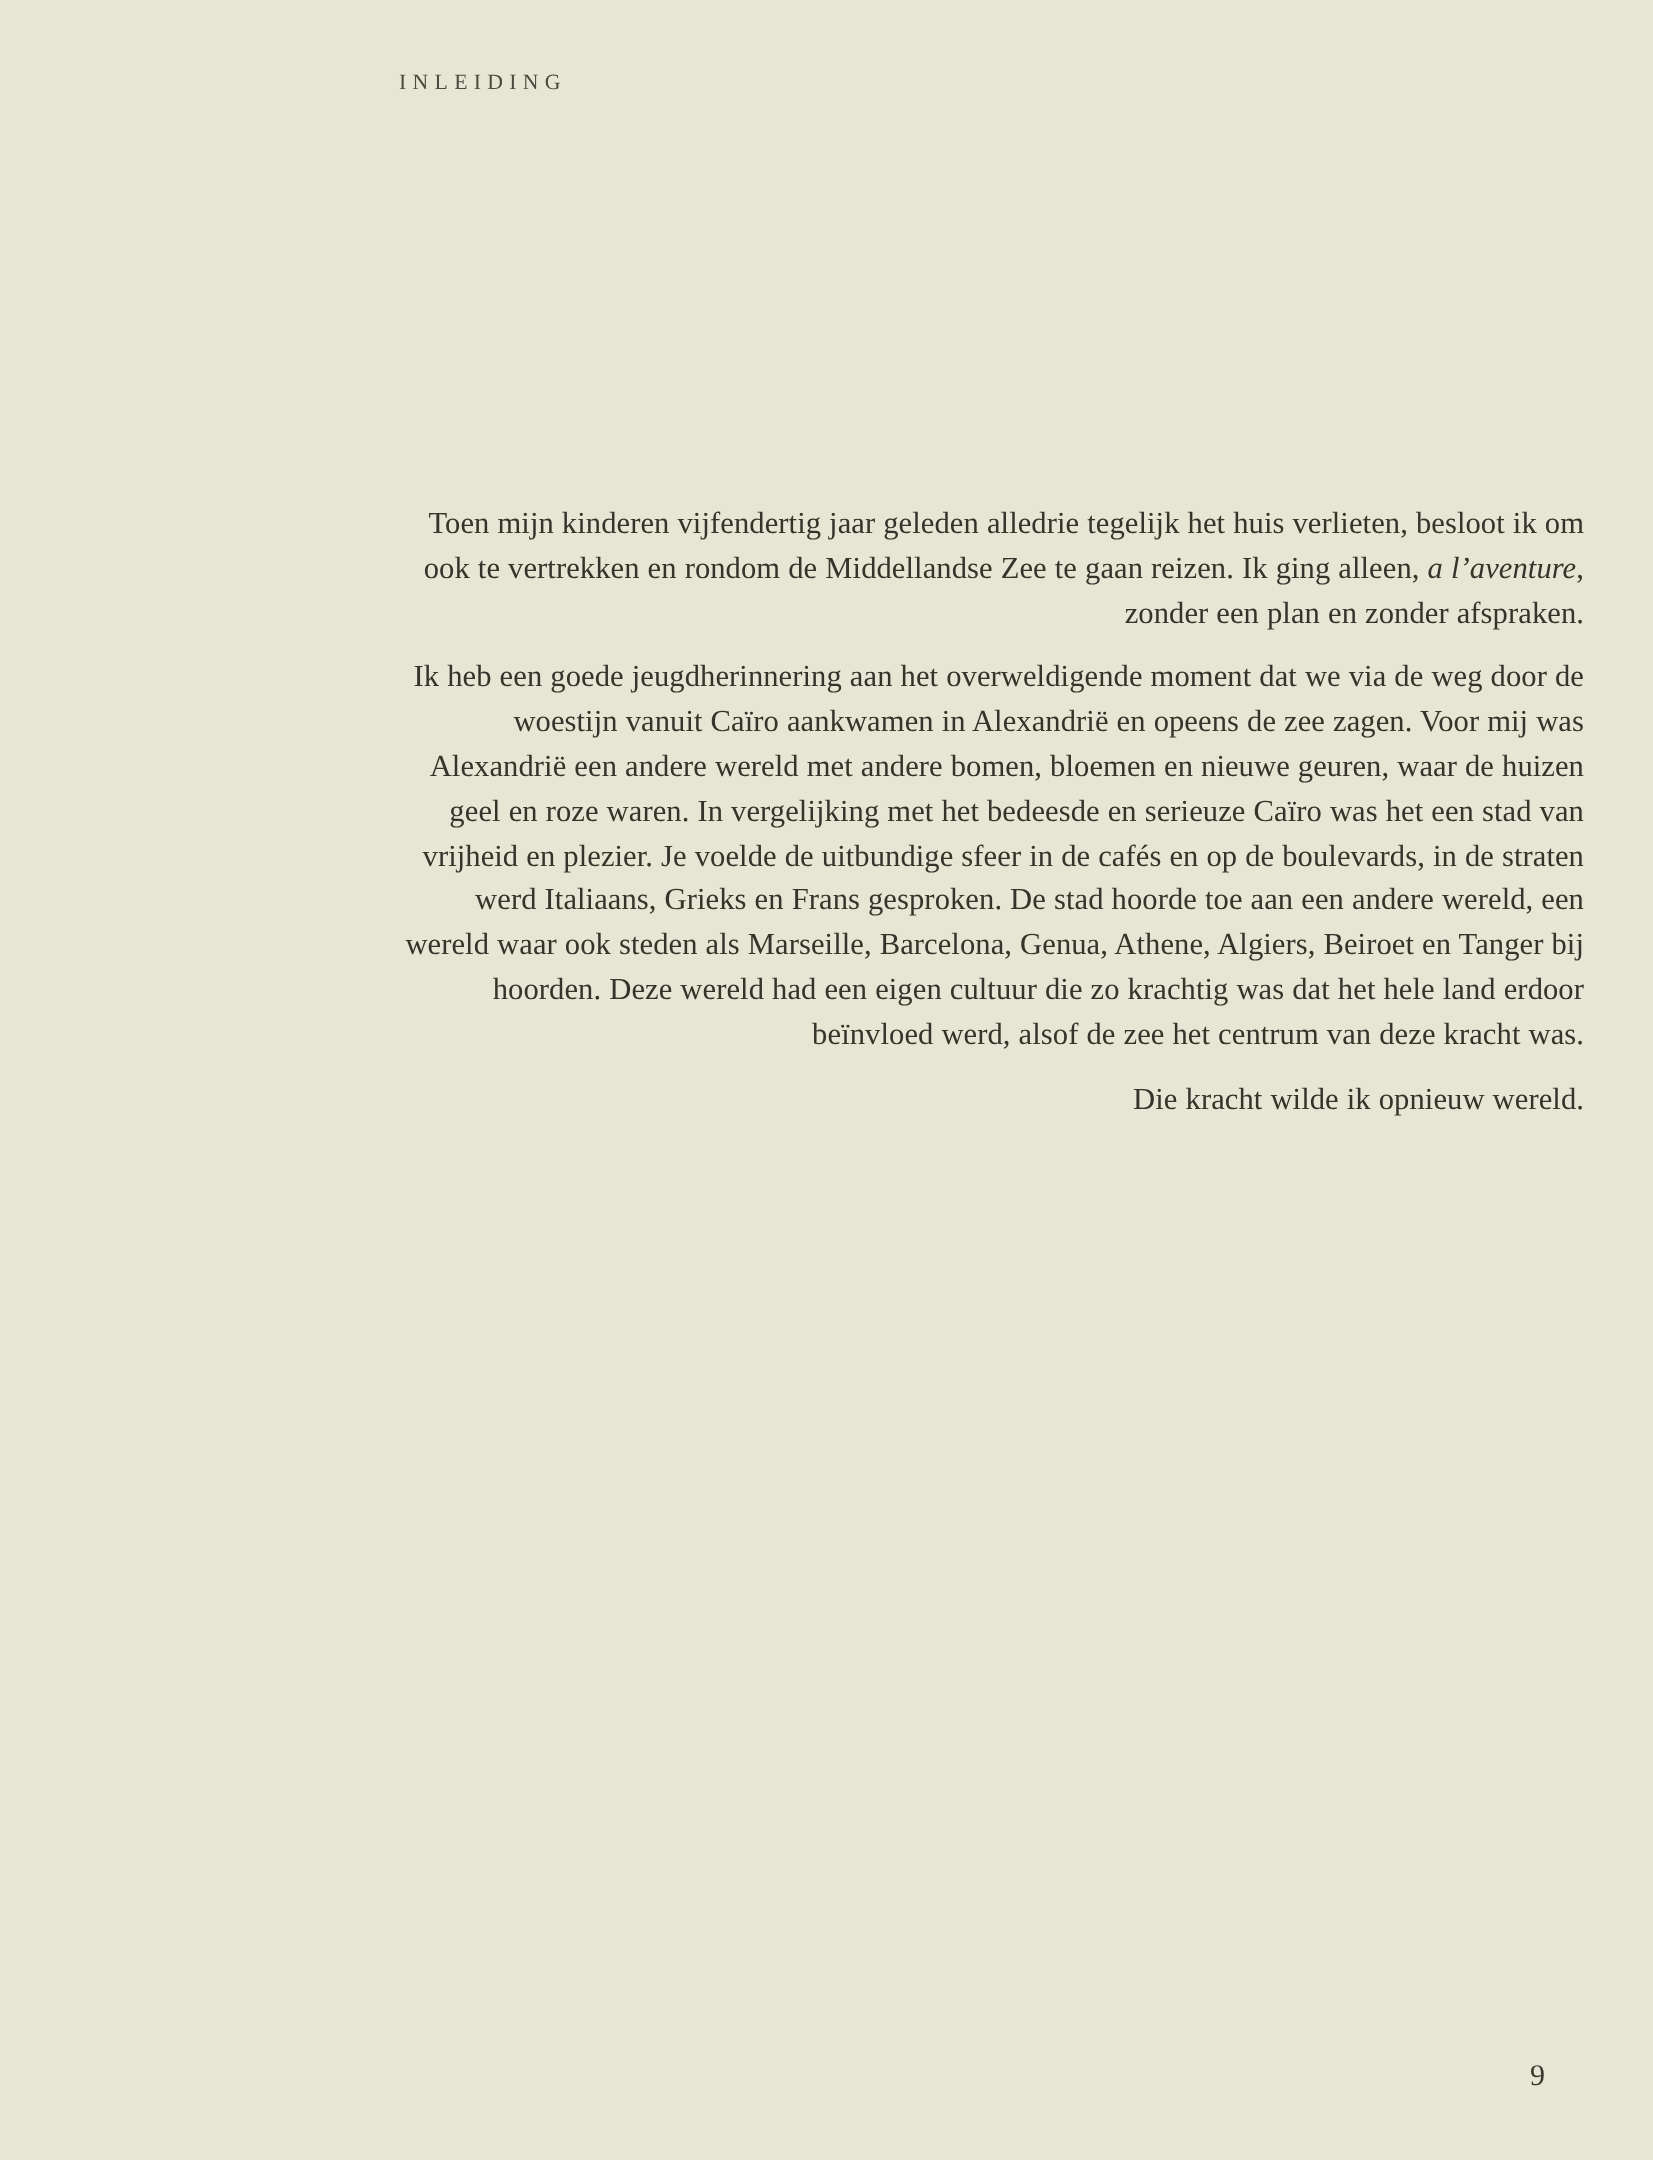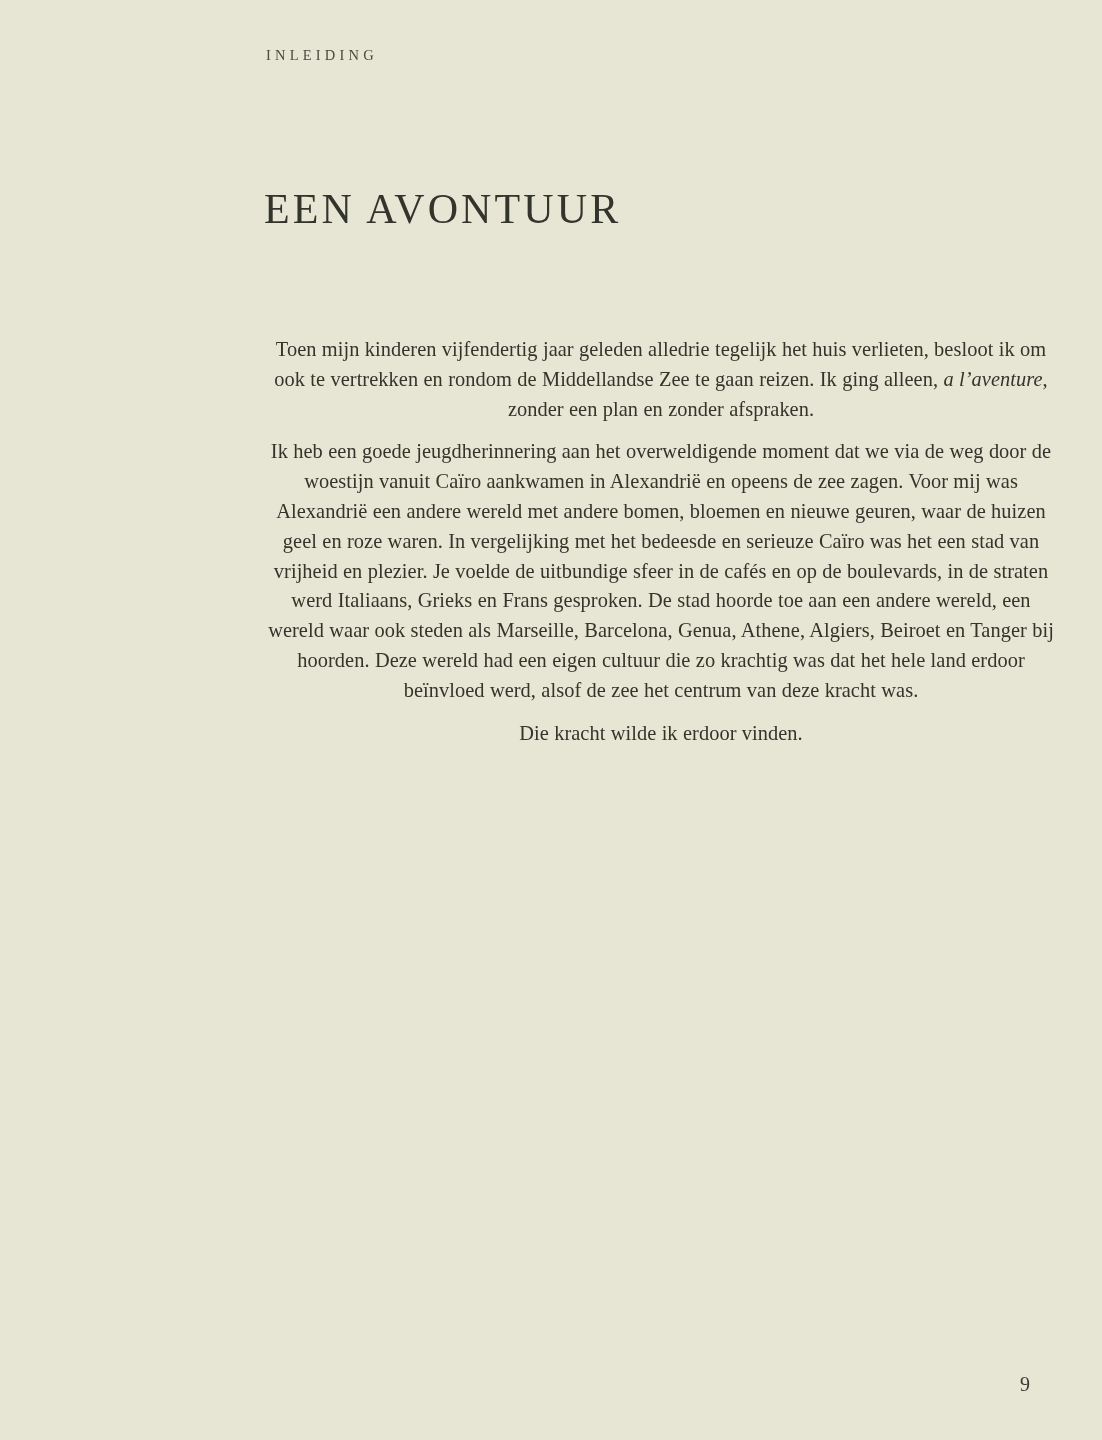--- a/index.html
+++ b/index.html
@@ -63,21 +63,21 @@
     left: 266px;
     top: 335px;
     width: 790px;
   }
 
   .body-copy p {
     margin: 0 0 13px 0;
     font-size: 20.4px;
     line-height: 29.8px;
     color: #35342b;
-    text-align: center;
+    text-align: right;
     letter-spacing: 0.05px;
     word-spacing: 0.2px;
   }
 
   .body-copy p:last-child {
     margin-bottom: 0;
   }
 
   .body-copy em {
     font-style: italic;
@@ -96,28 +96,27 @@
   }
 </style>
 </head>
 <body>
 
 <div class="page">
 
   <div class="running-head">INLEIDING</div>
 
   <h1 class="chapter-title">
-    <span class="tl">EEN AVONTUUR</span>
   </h1>
 
   <div class="body-copy">
 
     <p><span>Toen mijn kinderen vijfendertig jaar geleden alledrie tegelijk het huis verlieten, besloot ik om ook te vertrekken en rondom de Middellandse Zee te gaan reizen. Ik ging alleen, </span><em>a l’aventure</em><span>, zonder een plan en zonder afspraken.</span></p>
 
     <p>Ik heb een goede jeugdherinnering aan het overweldigende moment dat we via de weg door de woestijn vanuit Caïro aankwamen in Alexandrië en opeens de zee zagen. Voor mij was Alexandrië een andere wereld met andere bomen, bloemen en nieuwe geuren, waar de huizen geel en roze waren. In vergelijking met het bedeesde en serieuze Caïro was het een stad van vrijheid en plezier. Je voelde de uitbundige sfeer in de cafés en op de boulevards, in de straten werd Italiaans, Grieks en Frans gesproken. De stad hoorde toe aan een andere wereld, een wereld waar ook steden als Marseille, Barcelona, Genua, Athene, Algiers, Beiroet en Tanger bij hoorden. Deze wereld had een eigen cultuur die zo krachtig was dat het hele land erdoor beïnvloed werd, alsof de zee het centrum van deze kracht was.</p>
 
-    <p>Die kracht wilde ik erdoor vinden.</p>
+    <p>Die kracht wilde ik opnieuw wereld.</p>
 
   </div>
 
   <div class="folio">9</div>
 
 </div>
 
 </body></html>

